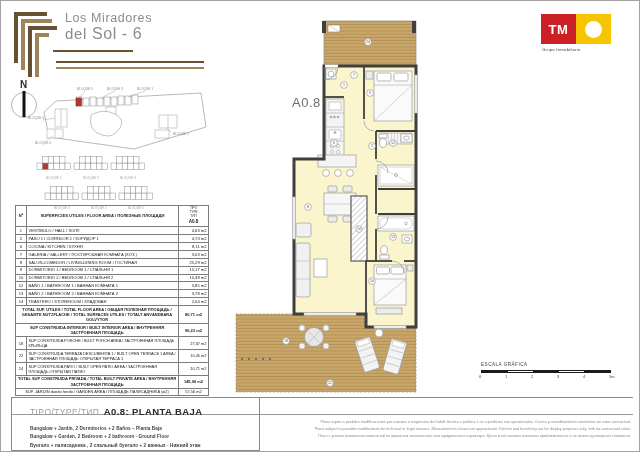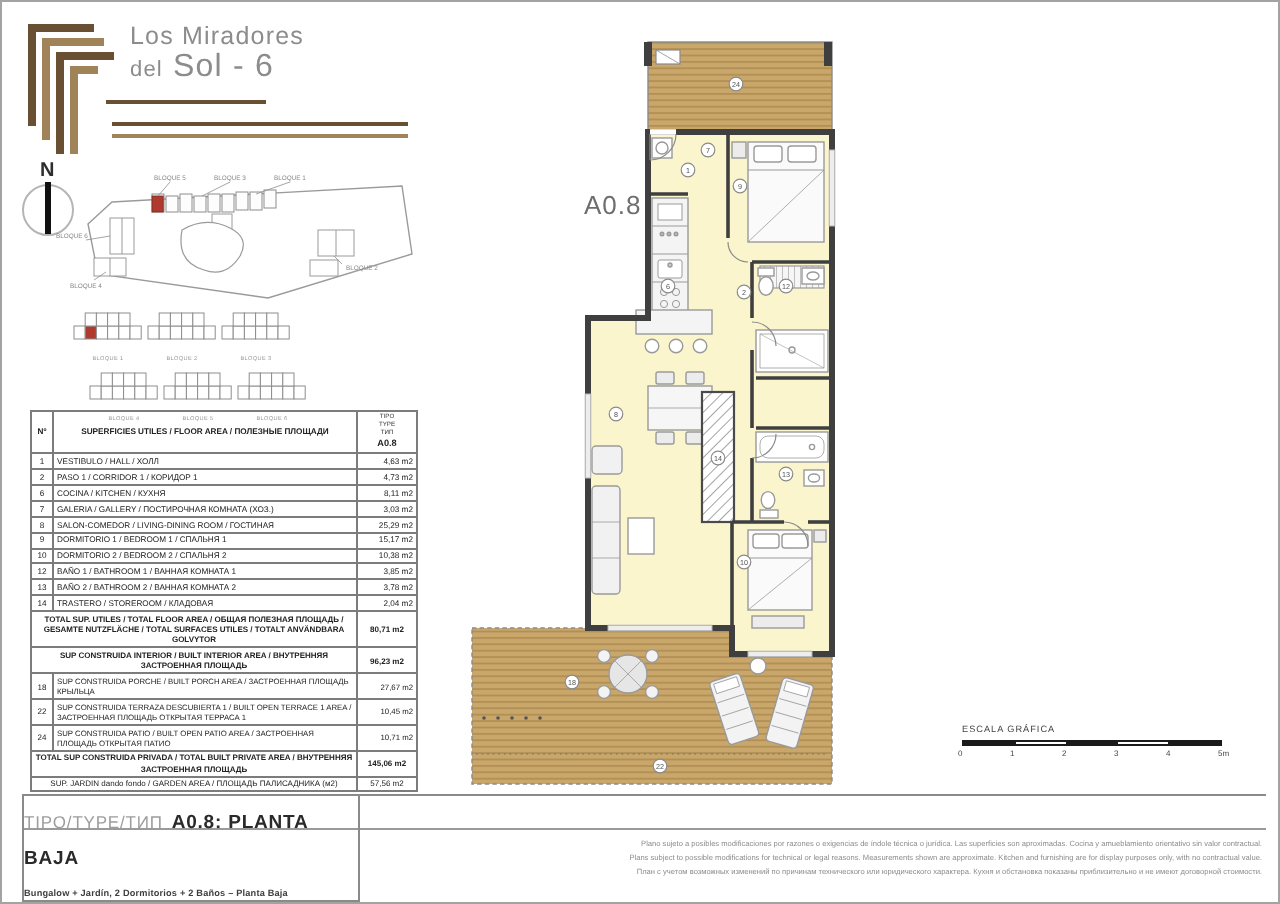--- a/index.html
+++ b/index.html
@@ -6,21 +6,21 @@
   *{box-sizing:border-box;}
   html,body{margin:0;padding:0;background:#e9e9e9;}
   .sheet{position:relative;width:640px;height:452px;background:#fff;overflow:hidden;
          font-family:"Liberation Sans",sans-serif;color:#333;border:1px solid #a3a3a3;}
   .abs{position:absolute;}
 
   
   .logo-text{position:absolute;left:64px;top:11px;color:#8c8c8c;letter-spacing:.6px;line-height:1.05;}
   .logo-line1{font-size:12.5px;}
   .logo-line2{font-size:16px;margin-top:1px;}
-  .logo-line2 .small{font-size:11px;}
+  .logo-line2 .small{font-size:15px;}
   .hline{position:absolute;height:2px;}
 
   
   .tm{position:absolute;left:540px;top:13px;width:72px;}
   .tm-row{display:flex;}
   .tm-red{width:35px;height:30px;background:#cc2027;color:#fff;font-weight:bold;font-size:13px;
           display:flex;align-items:center;justify-content:center;letter-spacing:.5px;}
   .tm-yellow{width:35px;height:30px;background:#f6c500;position:relative;}
   .tm-yellow::after{content:"";position:absolute;width:17px;height:17px;border-radius:50%;background:#fff;left:9px;top:6.5px;}
   .tm-sub{font-size:4.3px;color:#444;margin-top:3px;padding-left:1px;letter-spacing:.2px;}
@@ -41,21 +41,21 @@
   .c-area{text-align:right;white-space:nowrap;padding-right:1.5px;}
   .r-total td{font-weight:bold;text-align:center;font-size:4.0px;}
   .r-sub td{font-size:3.9px;}
   .r-sub .c-num{font-size:4.0px;}
   .r-garden td{font-size:4.0px;text-align:center;border-top:1.5px solid #555;}
   .c-merged{text-align:center;}
 
   
   .rule-top{position:absolute;left:10px;top:396px;width:622px;border-top:1px solid #8a8a8a;}
   .rule-mid{position:absolute;left:10px;top:413px;width:622px;border-top:1px solid #9a9a9a;}
-  .type-box{position:absolute;left:10px;top:396px;width:169px;height:54px;border:1px solid #8a8a8a;padding:3px 0;}
+  .type-box{position:absolute;left:10px;top:396px;width:249px;height:54px;border:1px solid #8a8a8a;padding:3px 18px;}
   .type-prefix{color:#9d9d9d;font-size:8.5px;letter-spacing:.4px;}
   .type-main{font-weight:bold;color:#2a2a2a;font-size:9.5px;letter-spacing:.4px;}
   .type-lines{margin-top:6px;font-size:4.6px;color:#3e3e3e;line-height:1.8;font-weight:bold;letter-spacing:.1px;}
   .date-line{position:absolute;right:8px;top:399px;font-size:10.5px;color:#4f4f4f;letter-spacing:.5px;}
   .disclaimer{position:absolute;right:8px;top:418px;width:400px;text-align:right;font-size:3.8px;color:#8c8c8c;line-height:1.85;}
 
   
   .scale{position:absolute;left:480px;top:361px;width:140px;}
   .scale-label{font-size:4.6px;color:#444;letter-spacing:.5px;}
   .scale-bar{display:flex;width:130px;height:3px;border:0.5px solid #1a1a1a;margin-top:3px;}
@@ -534,20 +534,27 @@
         <text x="133" y="221.4" text-anchor="middle" font-size="3.6" fill="#555">14</text>
         <circle cx="60" cy="332" r="3.4" fill="#fff" stroke="#8a8a8a" stroke-width="0.6"></circle>
         <text x="60" y="333.4" text-anchor="middle" font-size="3.6" fill="#555">18</text>
         <circle cx="104" cy="374" r="3.4" fill="#fff" stroke="#8a8a8a" stroke-width="0.6"></circle>
         <text x="104" y="375.4" text-anchor="middle" font-size="3.6" fill="#555">22</text>
         <circle cx="142" cy="33" r="3.4" fill="#fff" stroke="#8a8a8a" stroke-width="0.6"></circle>
         <text x="142" y="34.4" text-anchor="middle" font-size="3.6" fill="#555">24</text>
       </g>
   </svg>
 
+  <div class="tm">
+    <div class="tm-row">
+      <div class="tm-red">TM</div>
+      <div class="tm-yellow"></div>
+    </div>
+    <div class="tm-sub">Grupo Inmobiliario</div>
+  </div>
 
   <div class="scale abs">
     <div class="scale-label">ESCALA GRÁFICA</div>
     <div class="scale-bar">
       <span class="seg-b"></span>
         <span class="seg-w"></span>
         <span class="seg-b"></span>
         <span class="seg-w"></span>
         <span class="seg-b"></span>
     </div>

